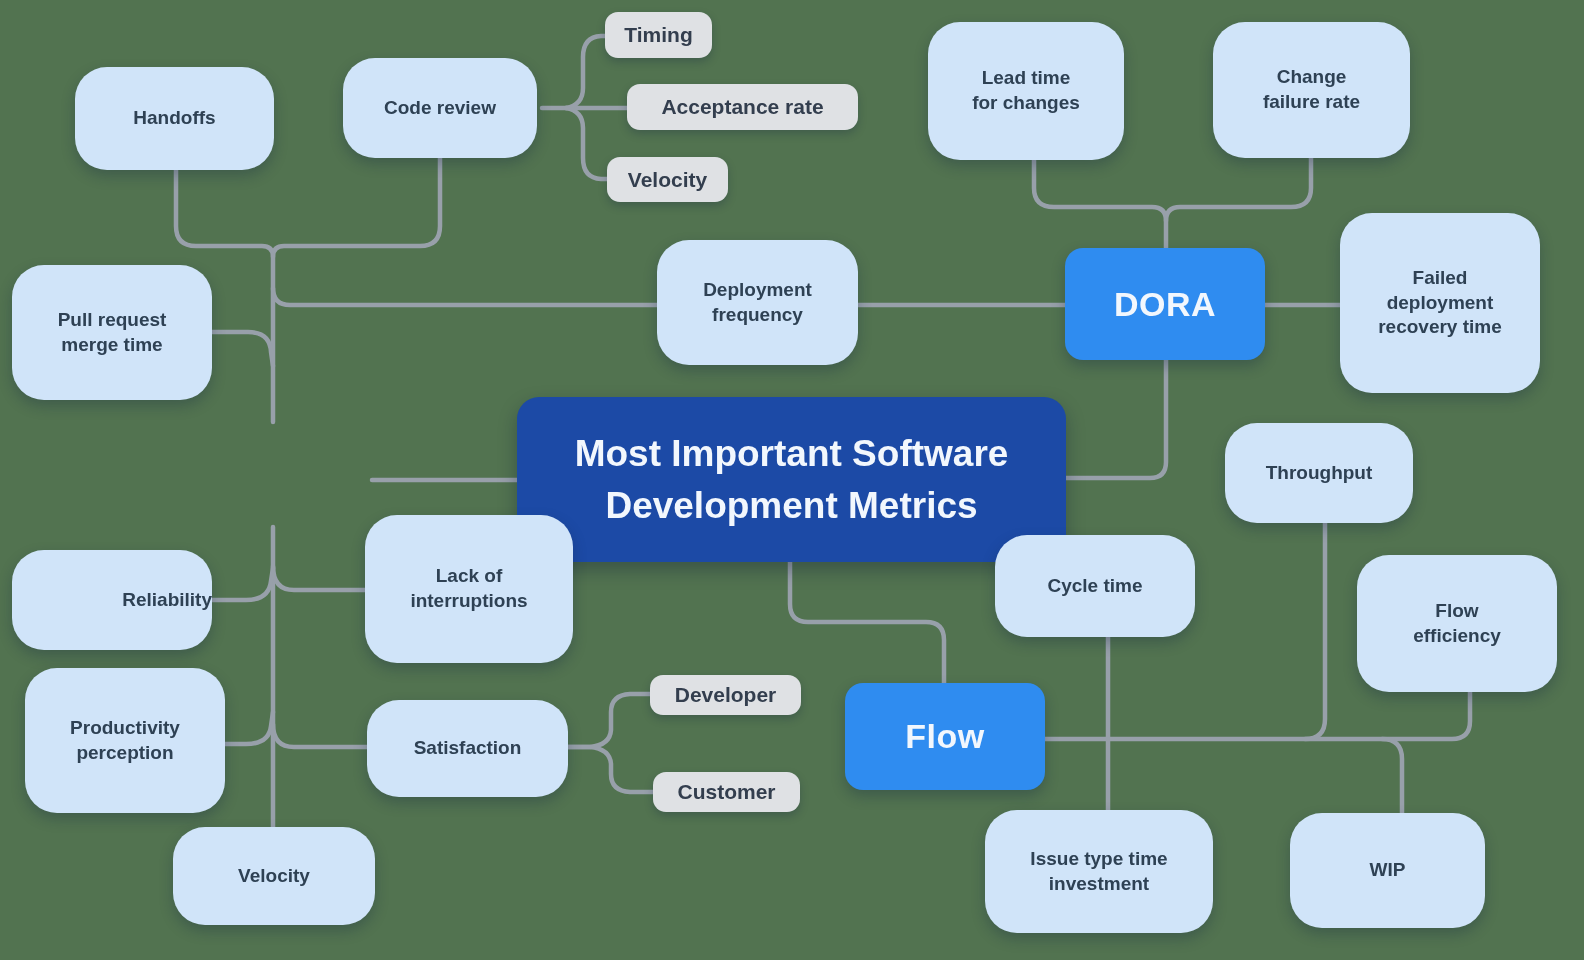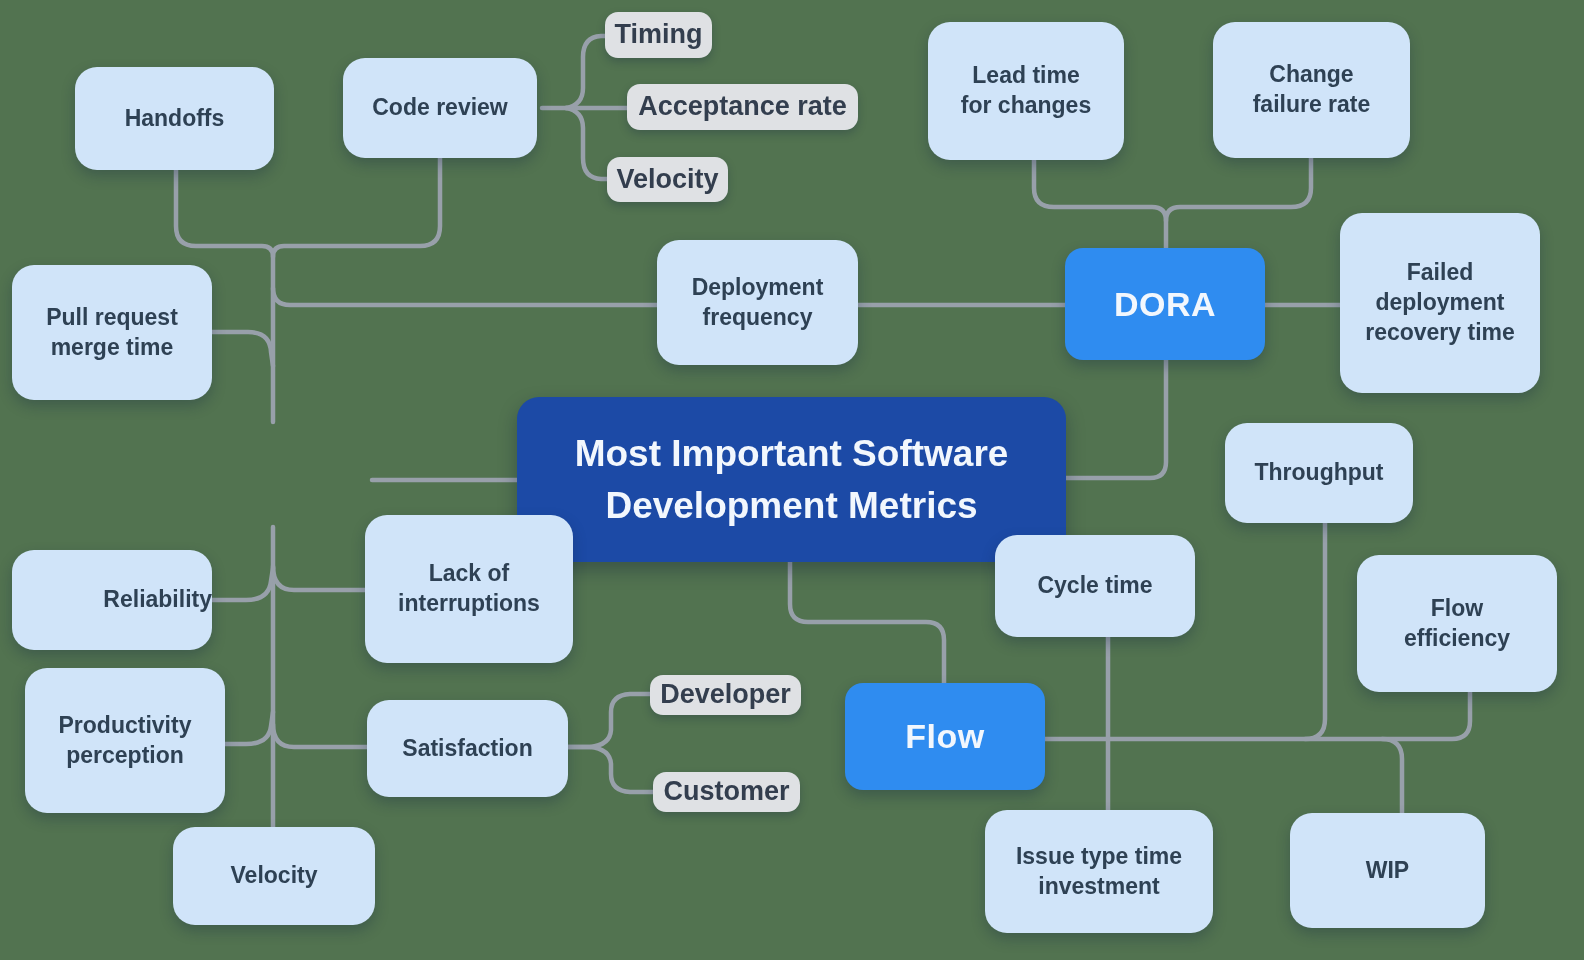--- a/index.html
+++ b/index.html
@@ -19,26 +19,26 @@
     font-family:"Liberation Sans",sans-serif;
   }
   .edges{position:absolute;left:0;top:0;width:100%;height:100%;}
   .edges path{stroke:var(--connector);stroke-width:4.5;fill:none;stroke-linecap:round;}
   .nd{
     position:absolute;display:flex;align-items:center;justify-content:center;
     text-align:center;font-weight:bold;box-sizing:border-box;
   }
   .nd .lbl{white-space:pre-line;line-height:1.3;}
   .node{
-    background:var(--node-fill);border-radius:22px;color:var(--text-dark);
-    font-size:23px;box-shadow:0 6px 14px rgba(20,40,65,.30);
+    background:var(--node-fill);border-radius:32px;color:var(--text-dark);
+    font-size:19px;box-shadow:0 6px 14px rgba(20,40,65,.30);
   }
   .chip{
     background:var(--chip-fill);border-radius:13px;color:#333e4e;
-    font-size:27px;box-shadow:0 4px 9px rgba(20,40,65,.28);
+    font-size:21px;box-shadow:0 4px 9px rgba(20,40,65,.28);
   }
   .branch{
     background:var(--branch-fill);border-radius:18px;color:var(--text-light);
     font-size:34px;letter-spacing:.5px;box-shadow:0 6px 14px rgba(20,40,65,.32);
   }
   .central{
     background:var(--central-fill);border-radius:22px;color:var(--text-light);
     font-size:37px;box-shadow:0 8px 18px rgba(15,30,55,.35);
   }
   .central .lbl{line-height:1.38;}

